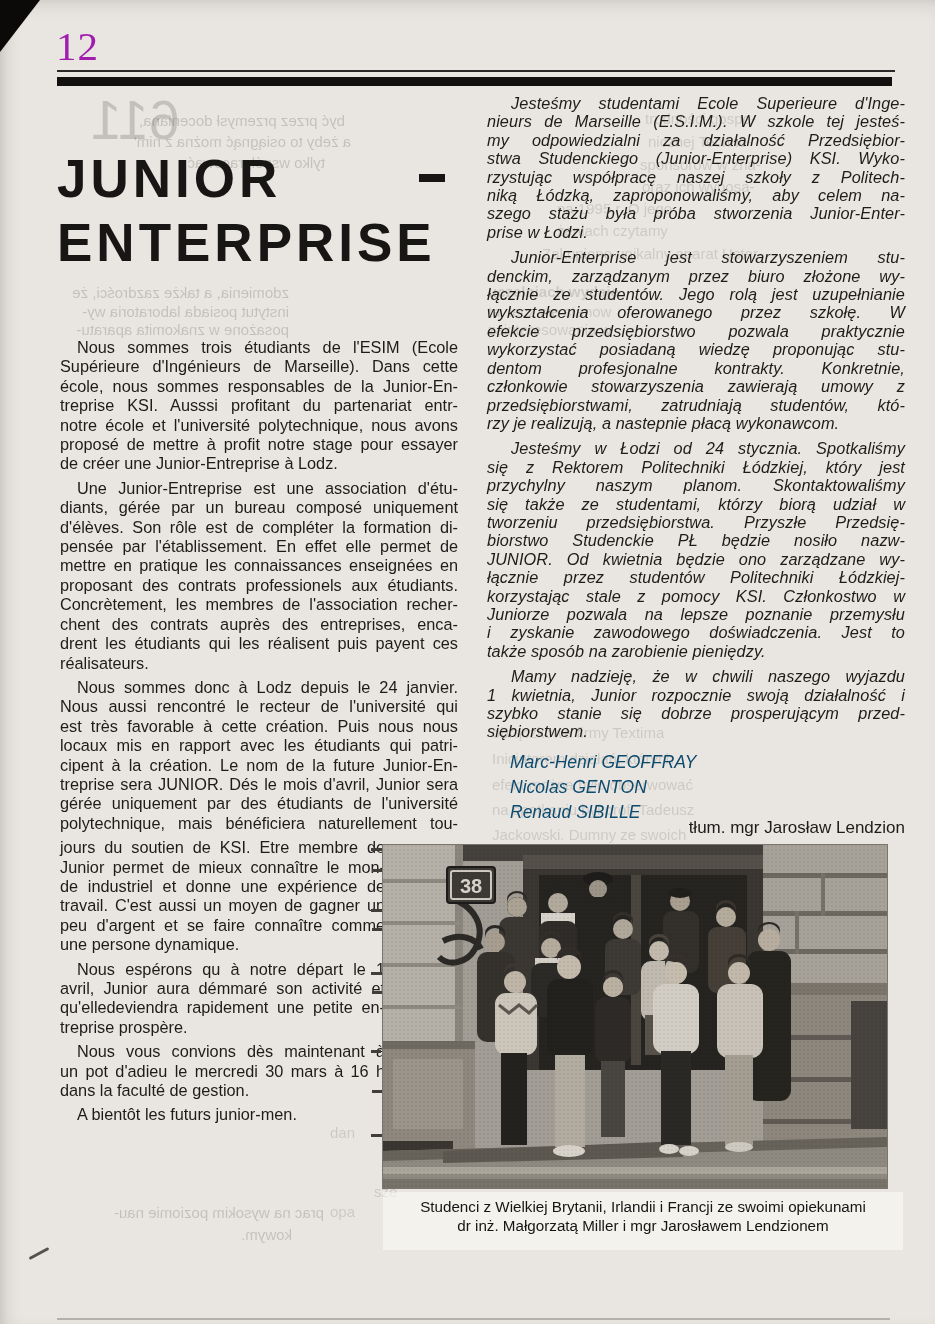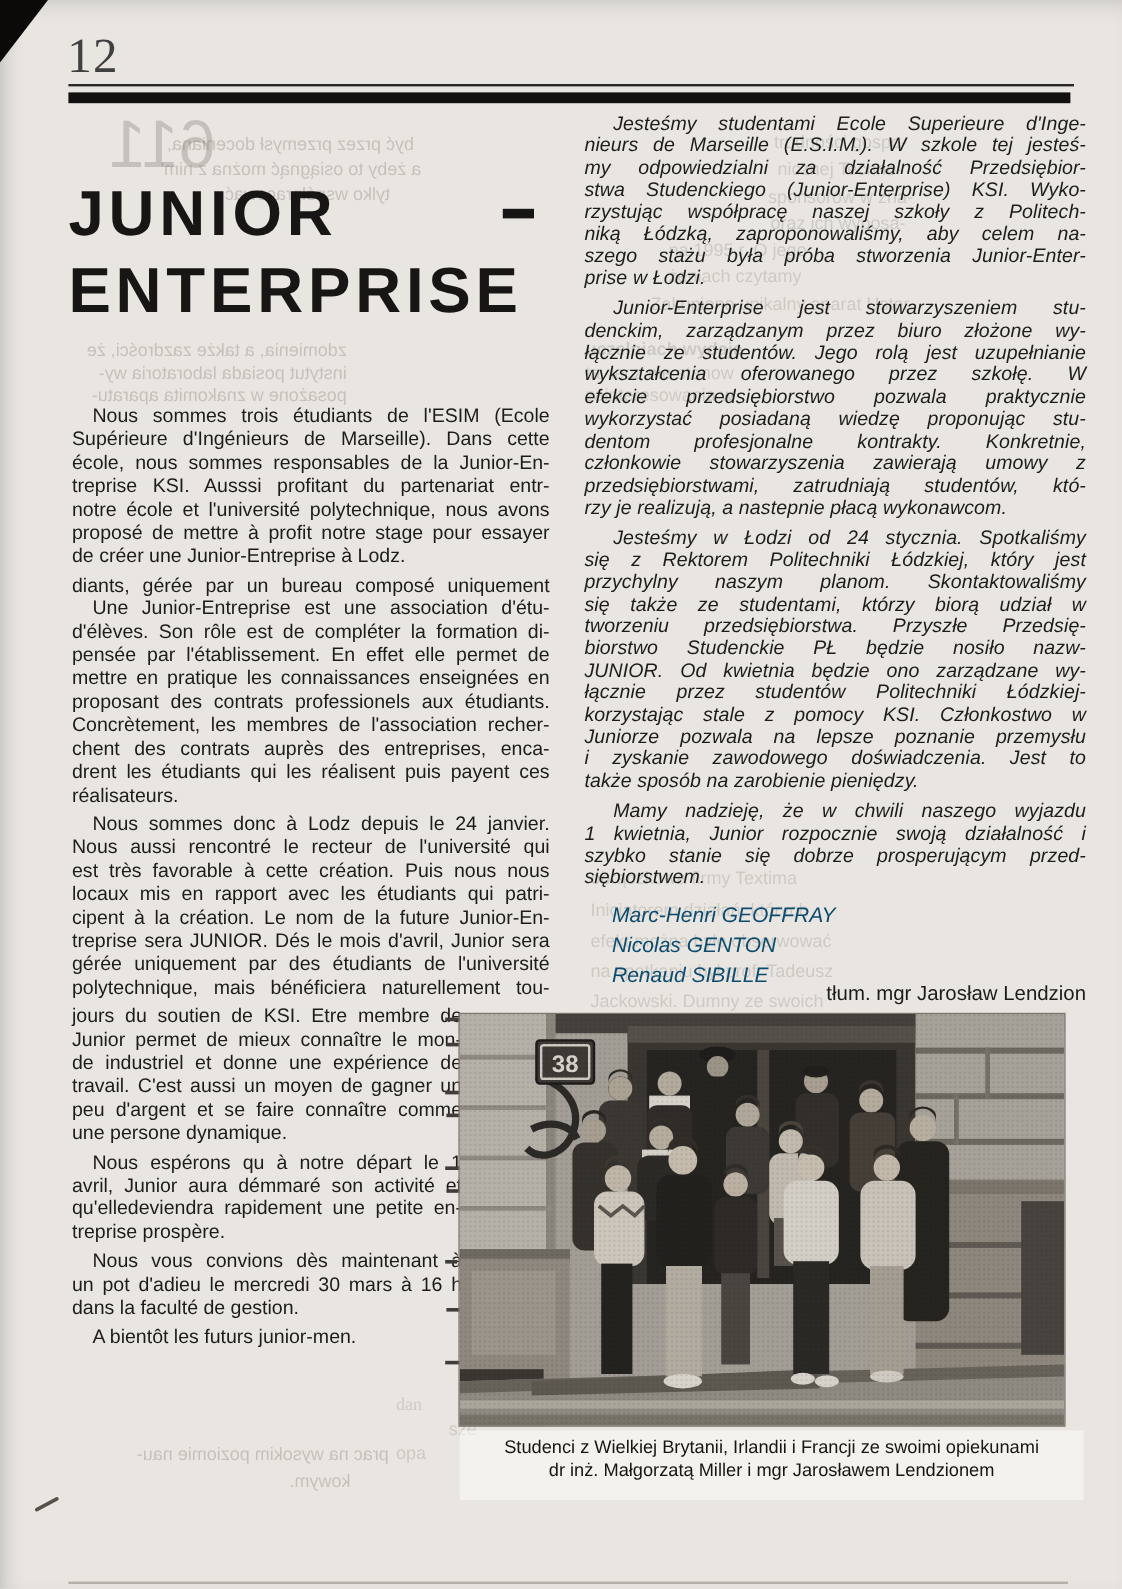--- a/index.html
+++ b/index.html
@@ -6,21 +6,21 @@
   body{width:935px;height:1324px;position:relative;overflow:hidden;
        font-family:"Liberation Sans",sans-serif;
        background:linear-gradient(160deg,#e8e5e0 0%,#eae7e2 55%,#efedе9 100%);
        background-color:#e9e6e1;color:#1b1a18;}
   #page{position:absolute;inset:0;box-shadow:inset 14px 0 22px -16px rgba(0,0,0,.25), inset 0 16px 26px -20px rgba(0,0,0,.2);}
 
   
   .corner{position:absolute;left:0;top:0;width:40px;height:52px;background:#0b0a09;
           clip-path:polygon(0 0,100% 0,0 100%);}
   .pagenum{position:absolute;left:56px;top:26px;font-family:"Liberation Serif",serif;
-           font-size:41px;line-height:1;color:#404040;letter-spacing:1px;}
+           font-size:41px;line-height:1;color:#a21caf;letter-spacing:1px;}
   .rule-thin{position:absolute;left:57px;top:70px;width:838px;height:2px;background:#2a2826;}
   .rule-thick{position:absolute;left:57px;top:77px;width:835px;height:9px;background:#121110;}
 
   
   .headline{position:absolute;left:57px;top:152px;width:386px;color:#181614;}
   .hl1{position:relative;font-size:53px;font-weight:700;letter-spacing:4px;line-height:1.0;}
   .hl-dash{position:absolute;right:-2px;top:22px;width:26px;height:8px;background:#181614;}
   .hl2{font-size:53px;font-weight:700;letter-spacing:4px;line-height:1.0;margin-top:11px;}
 
   
@@ -78,21 +78,21 @@
       <div class="ghost" style="left: 557px; top: 222px; width: 150px;">żeniach czytamy</div>
       <div class="ghost" style="left: 542px; top: 245px; width: 290px;">Zakupiono unikalny aparat Uster</div>
       <div class="ghost" style="left: 488px; top: 283px; width: 165px; font-weight: bold;">uczelniach wydaje</div>
       <div class="ghost" style="left: 488px; top: 303px; width: 165px;">ta, lecz nie stanow</div>
       <div class="ghost" style="left: 488px; top: 321px; width: 165px;">zainteresowania w</div>
       <div class="ghost" style="left: 492px; top: 724px; width: 220px;">obrączkowa firmy Textima</div>
       <div class="ghost" style="left: 492px; top: 750px; width: 225px;">Inicjatorem działań, których</div>
       <div class="ghost" style="left: 492px; top: 776px; width: 232px;">efekt można było obserwować</div>
       <div class="ghost" style="left: 492px; top: 801px; width: 238px;">na spotkaniu był prof. Tadeusz</div>
       <div class="ghost" style="left: 492px; top: 826px; width: 232px;">Jackowski. Dumny ze swoich</div>
-      <div class="ghost" style="left: 330px; top: 1163px; width: 40px; font-family: Liberation Serif, serif;">dan</div>
+      <div class="ghost" style="left: 330px; top: 1124px; width: 40px;">dan</div>
       <div class="ghost" style="left: 330px; top: 1183px; width: 40px; margin-left: 44px;">sze</div>
       <div class="ghost" style="left: 330px; top: 1203px; width: 40px;">opa</div>
     </div>
 
   <div class="corner"></div>
   <div class="pagenum">12</div>
   <div class="rule-thin"></div>
   <div class="rule-thick"></div>
 
   <div class="headline">
@@ -108,22 +108,22 @@
         <div class="para">
           <div class="line indent">Nous sommes trois étudiants de l'ESIM (Ecole</div>
           <div class="line">Supérieure d'Ingénieurs de Marseille). Dans cette</div>
           <div class="line">école, nous sommes responsables de la Junior-En-</div>
           <div class="line">treprise KSI. Ausssi profitant du partenariat entr-</div>
           <div class="line">notre école et l'université polytechnique, nous avons</div>
           <div class="line">proposé de mettre à profit notre stage pour essayer</div>
           <div class="line last">de créer une Junior-Entreprise à Lodz.</div>
         </div>
         <div class="para">
+          <div class="line indent">Une Junior-Entreprise est une association d'étu-</div>
           <div class="line">diants, gérée par un bureau composé uniquement</div>
-          <div class="line indent">Une Junior-Entreprise est une association d'étu-</div>
           <div class="line">d'élèves. Son rôle est de compléter la formation di-</div>
           <div class="line">pensée par l'établissement. En effet elle permet de</div>
           <div class="line">mettre en pratique les connaissances enseignées en</div>
           <div class="line">proposant des contrats professionels aux étudiants.</div>
           <div class="line">Concrètement, les membres de l'association recher-</div>
           <div class="line">chent des contrats auprès des entreprises, enca-</div>
           <div class="line">drent les étudiants qui les réalisent puis payent ces</div>
           <div class="line last">réalisateurs.</div>
         </div>
         <div class="para">

